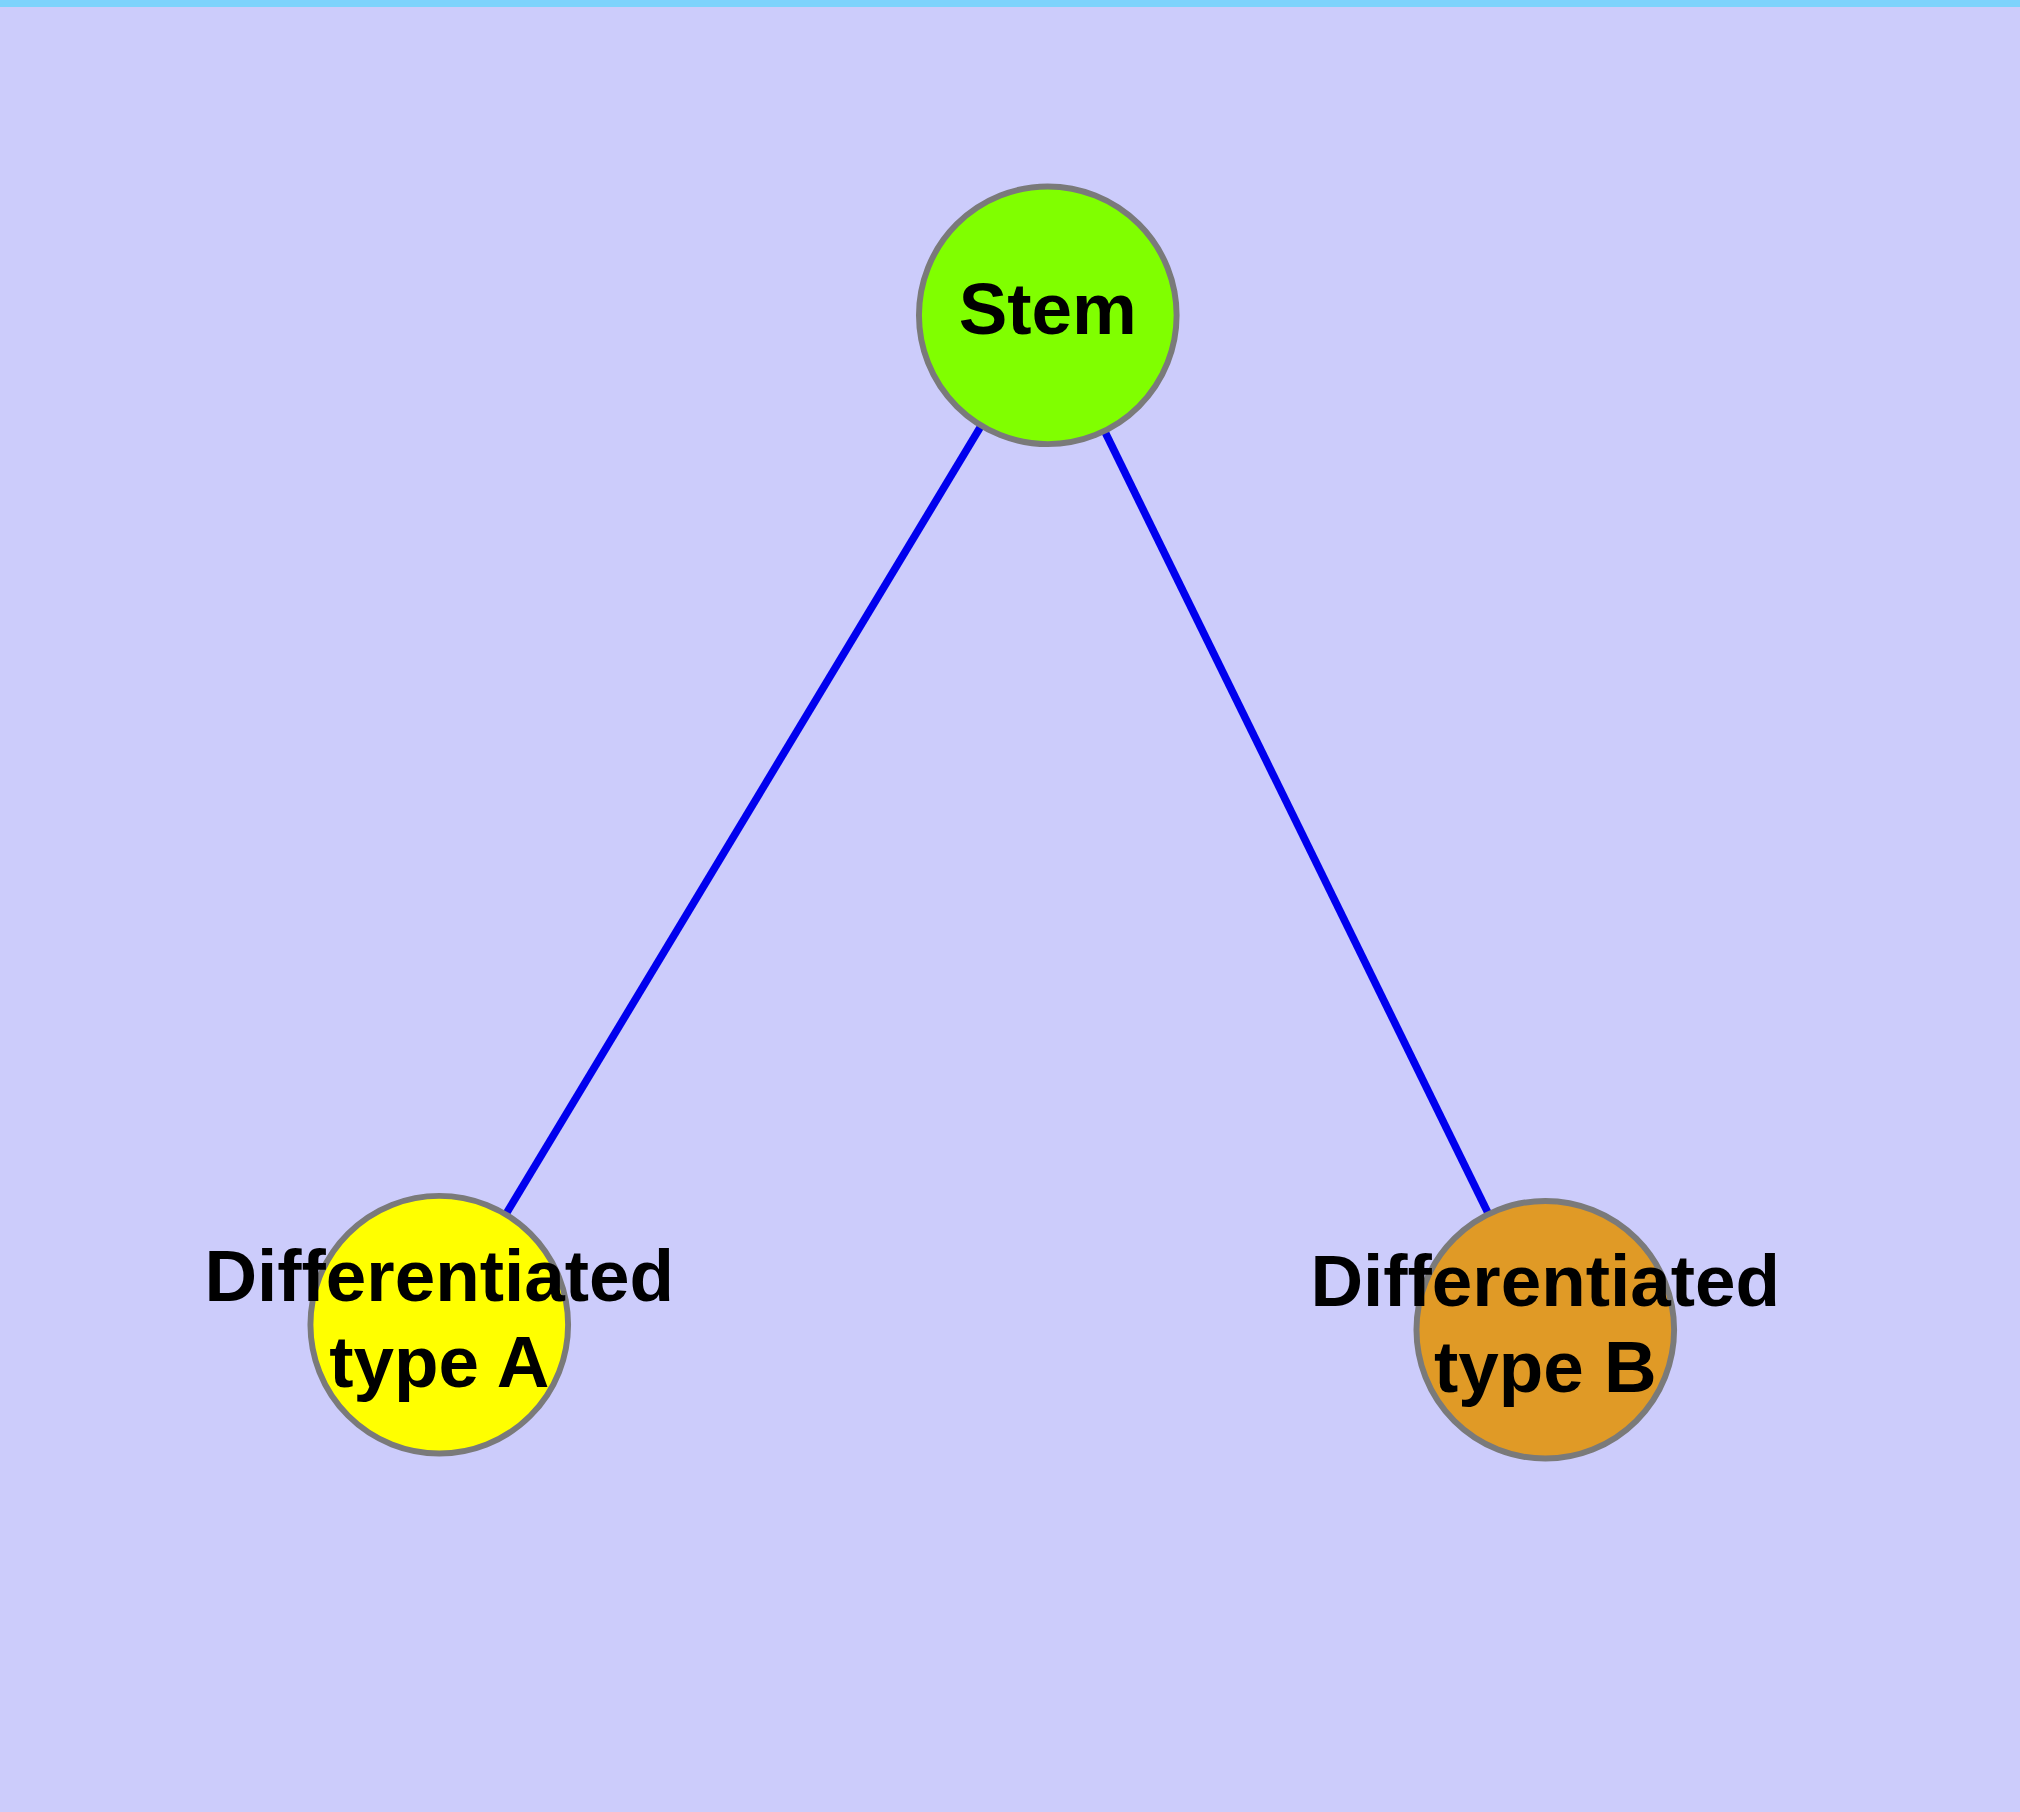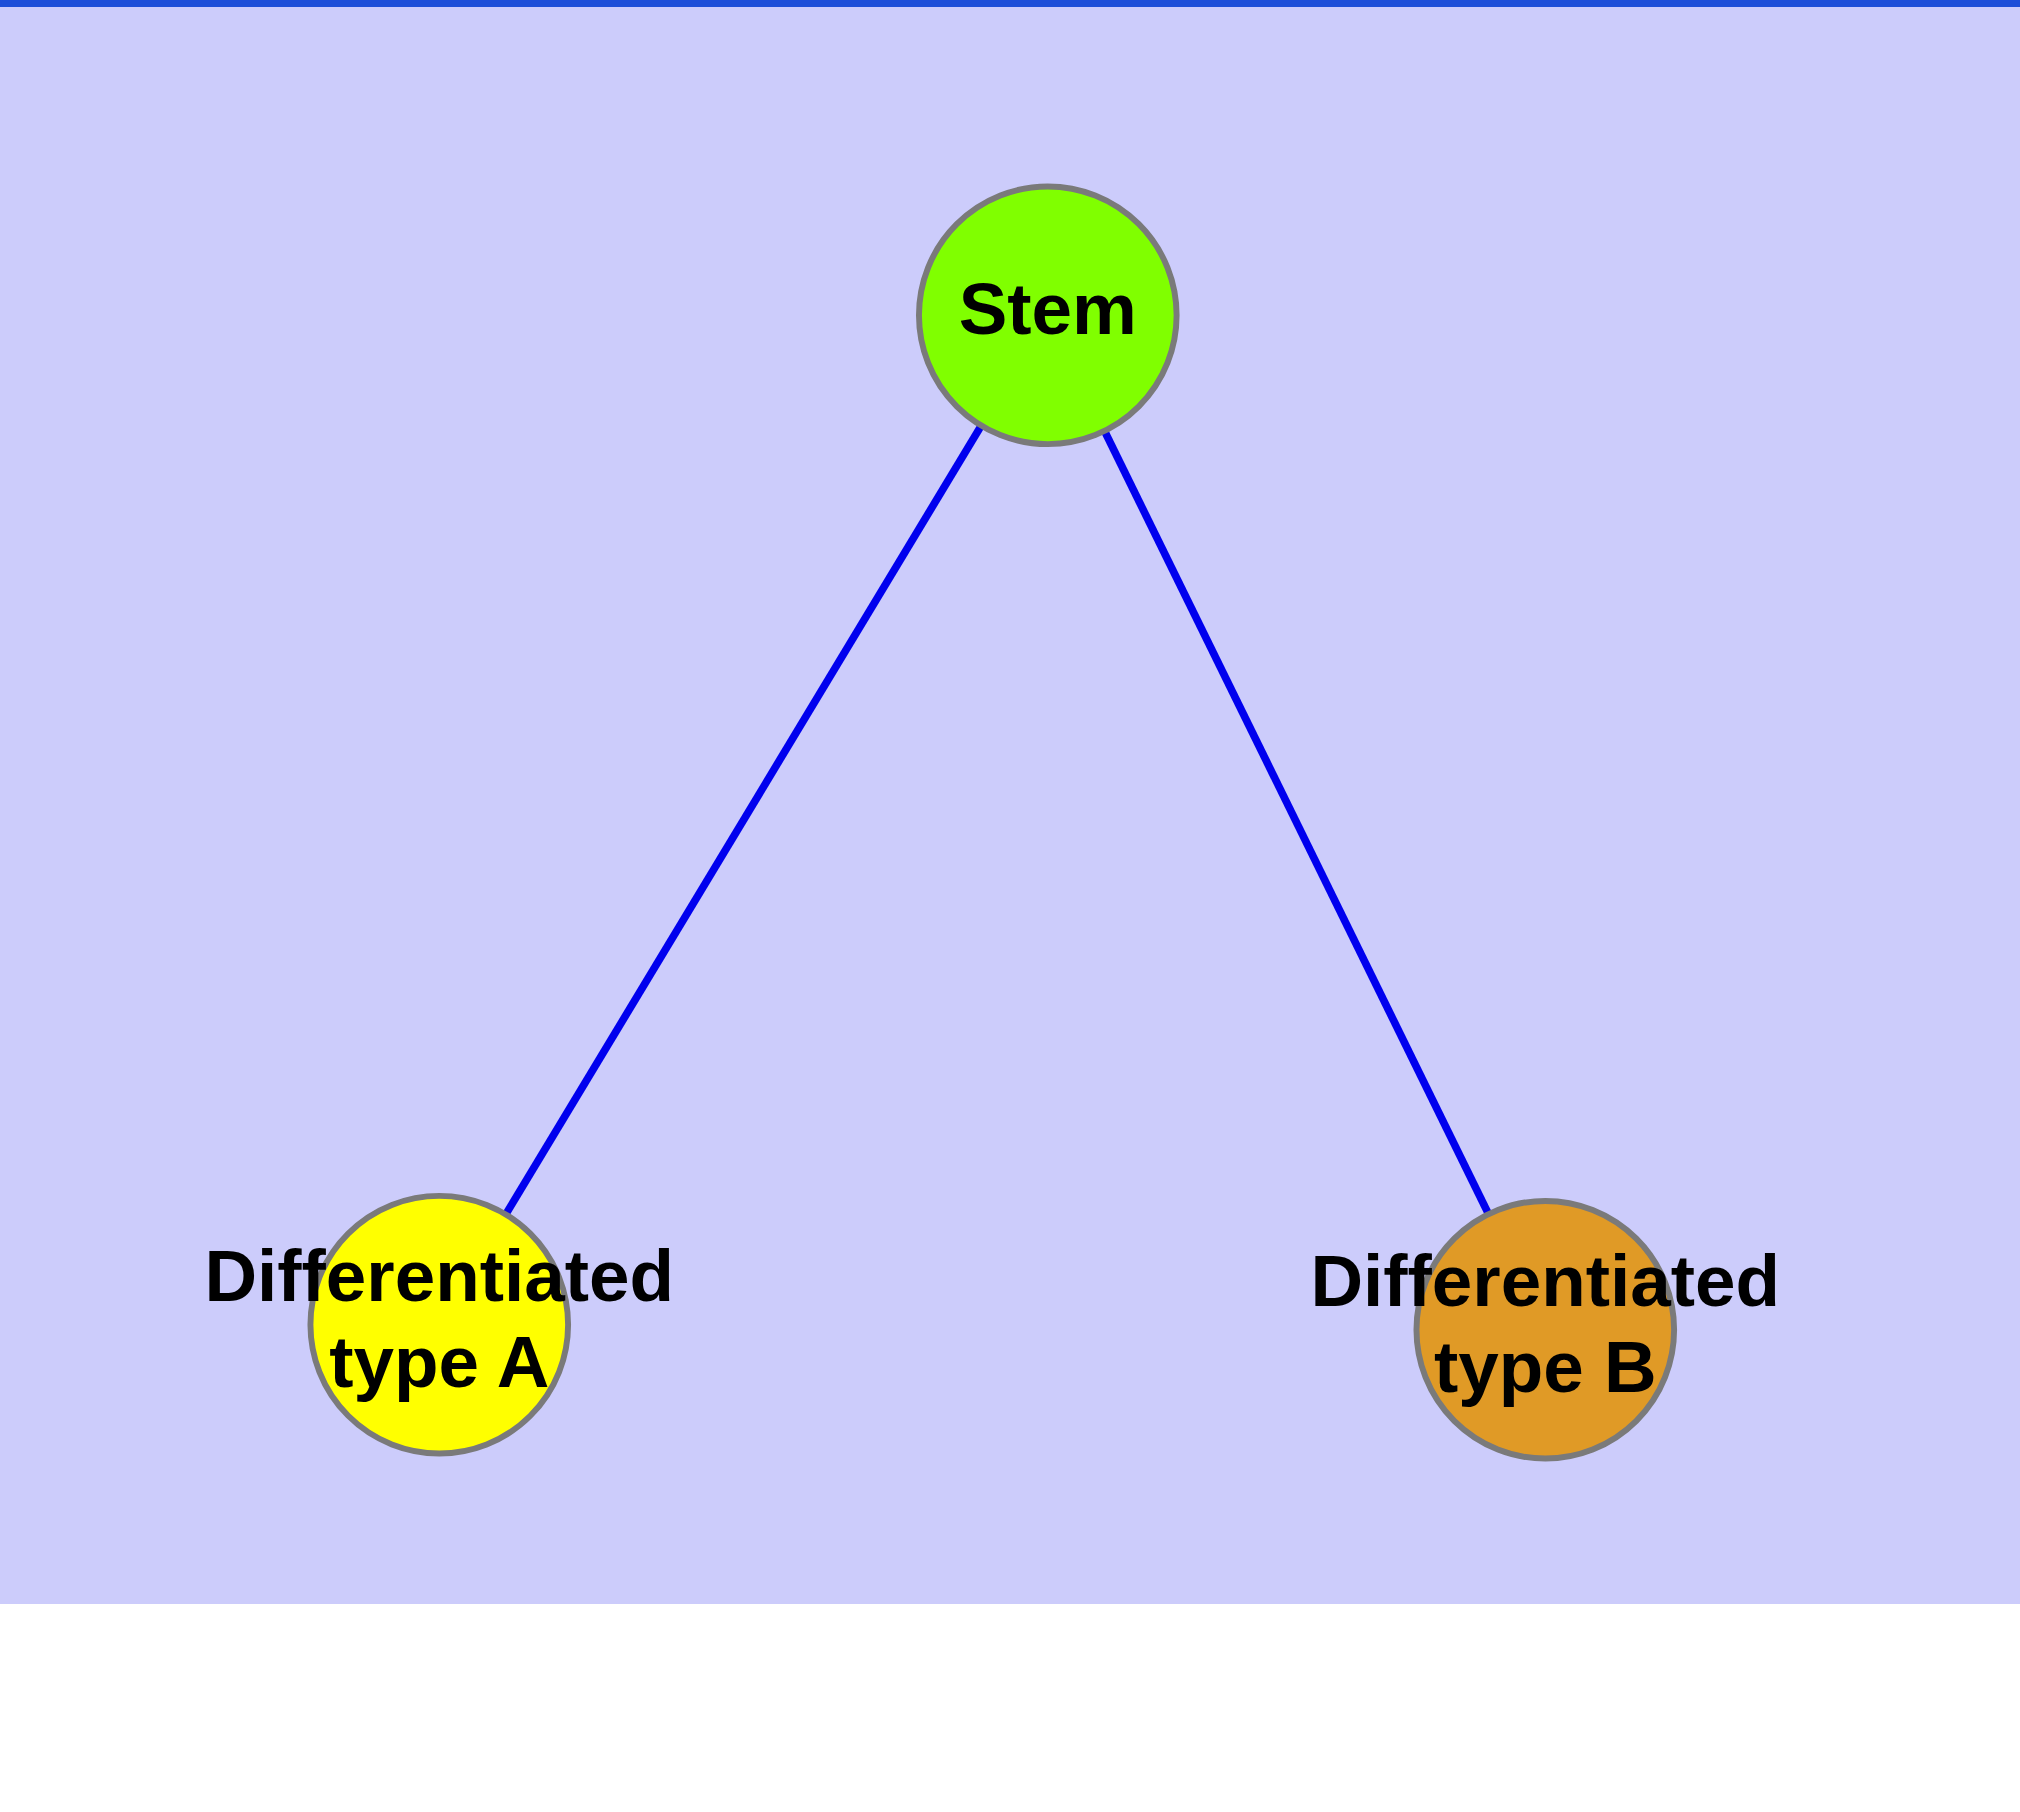--- a/index.html
+++ b/index.html
@@ -37,21 +37,21 @@
     font-family: "Liberation Sans", sans-serif;
     font-weight: bold;
     fill: #000000;
     text-anchor: middle;
     dominant-baseline: middle;
   }
 </style>
 </head>
 <body>
 
-<div id="canvas" style="width: 2021px; height: 1604px; background: #1d4ed8; text-align: center;">
+<div id="canvas" style="width: 2021px; height: 1812px; background: #7dd3fc; text-align: center;">
 
   <div id="plot-bg" style="background: rgb(204, 204, 251); width: 2021px; height: 1805px;"></div>
 
   <svg id="graph-svg" viewBox="0 0 2384 2138" xmlns="http://www.w3.org/2000/svg">
 
     <g>
       <line x1="1236" y1="372" x2="518" y2="1563" stroke="#0000ee" stroke-width="9" stroke-linecap="butt"></line>
       <line x1="1236" y1="372" x2="1823" y2="1569" stroke="#0000ee" stroke-width="9" stroke-linecap="butt"></line>
     </g>
 

